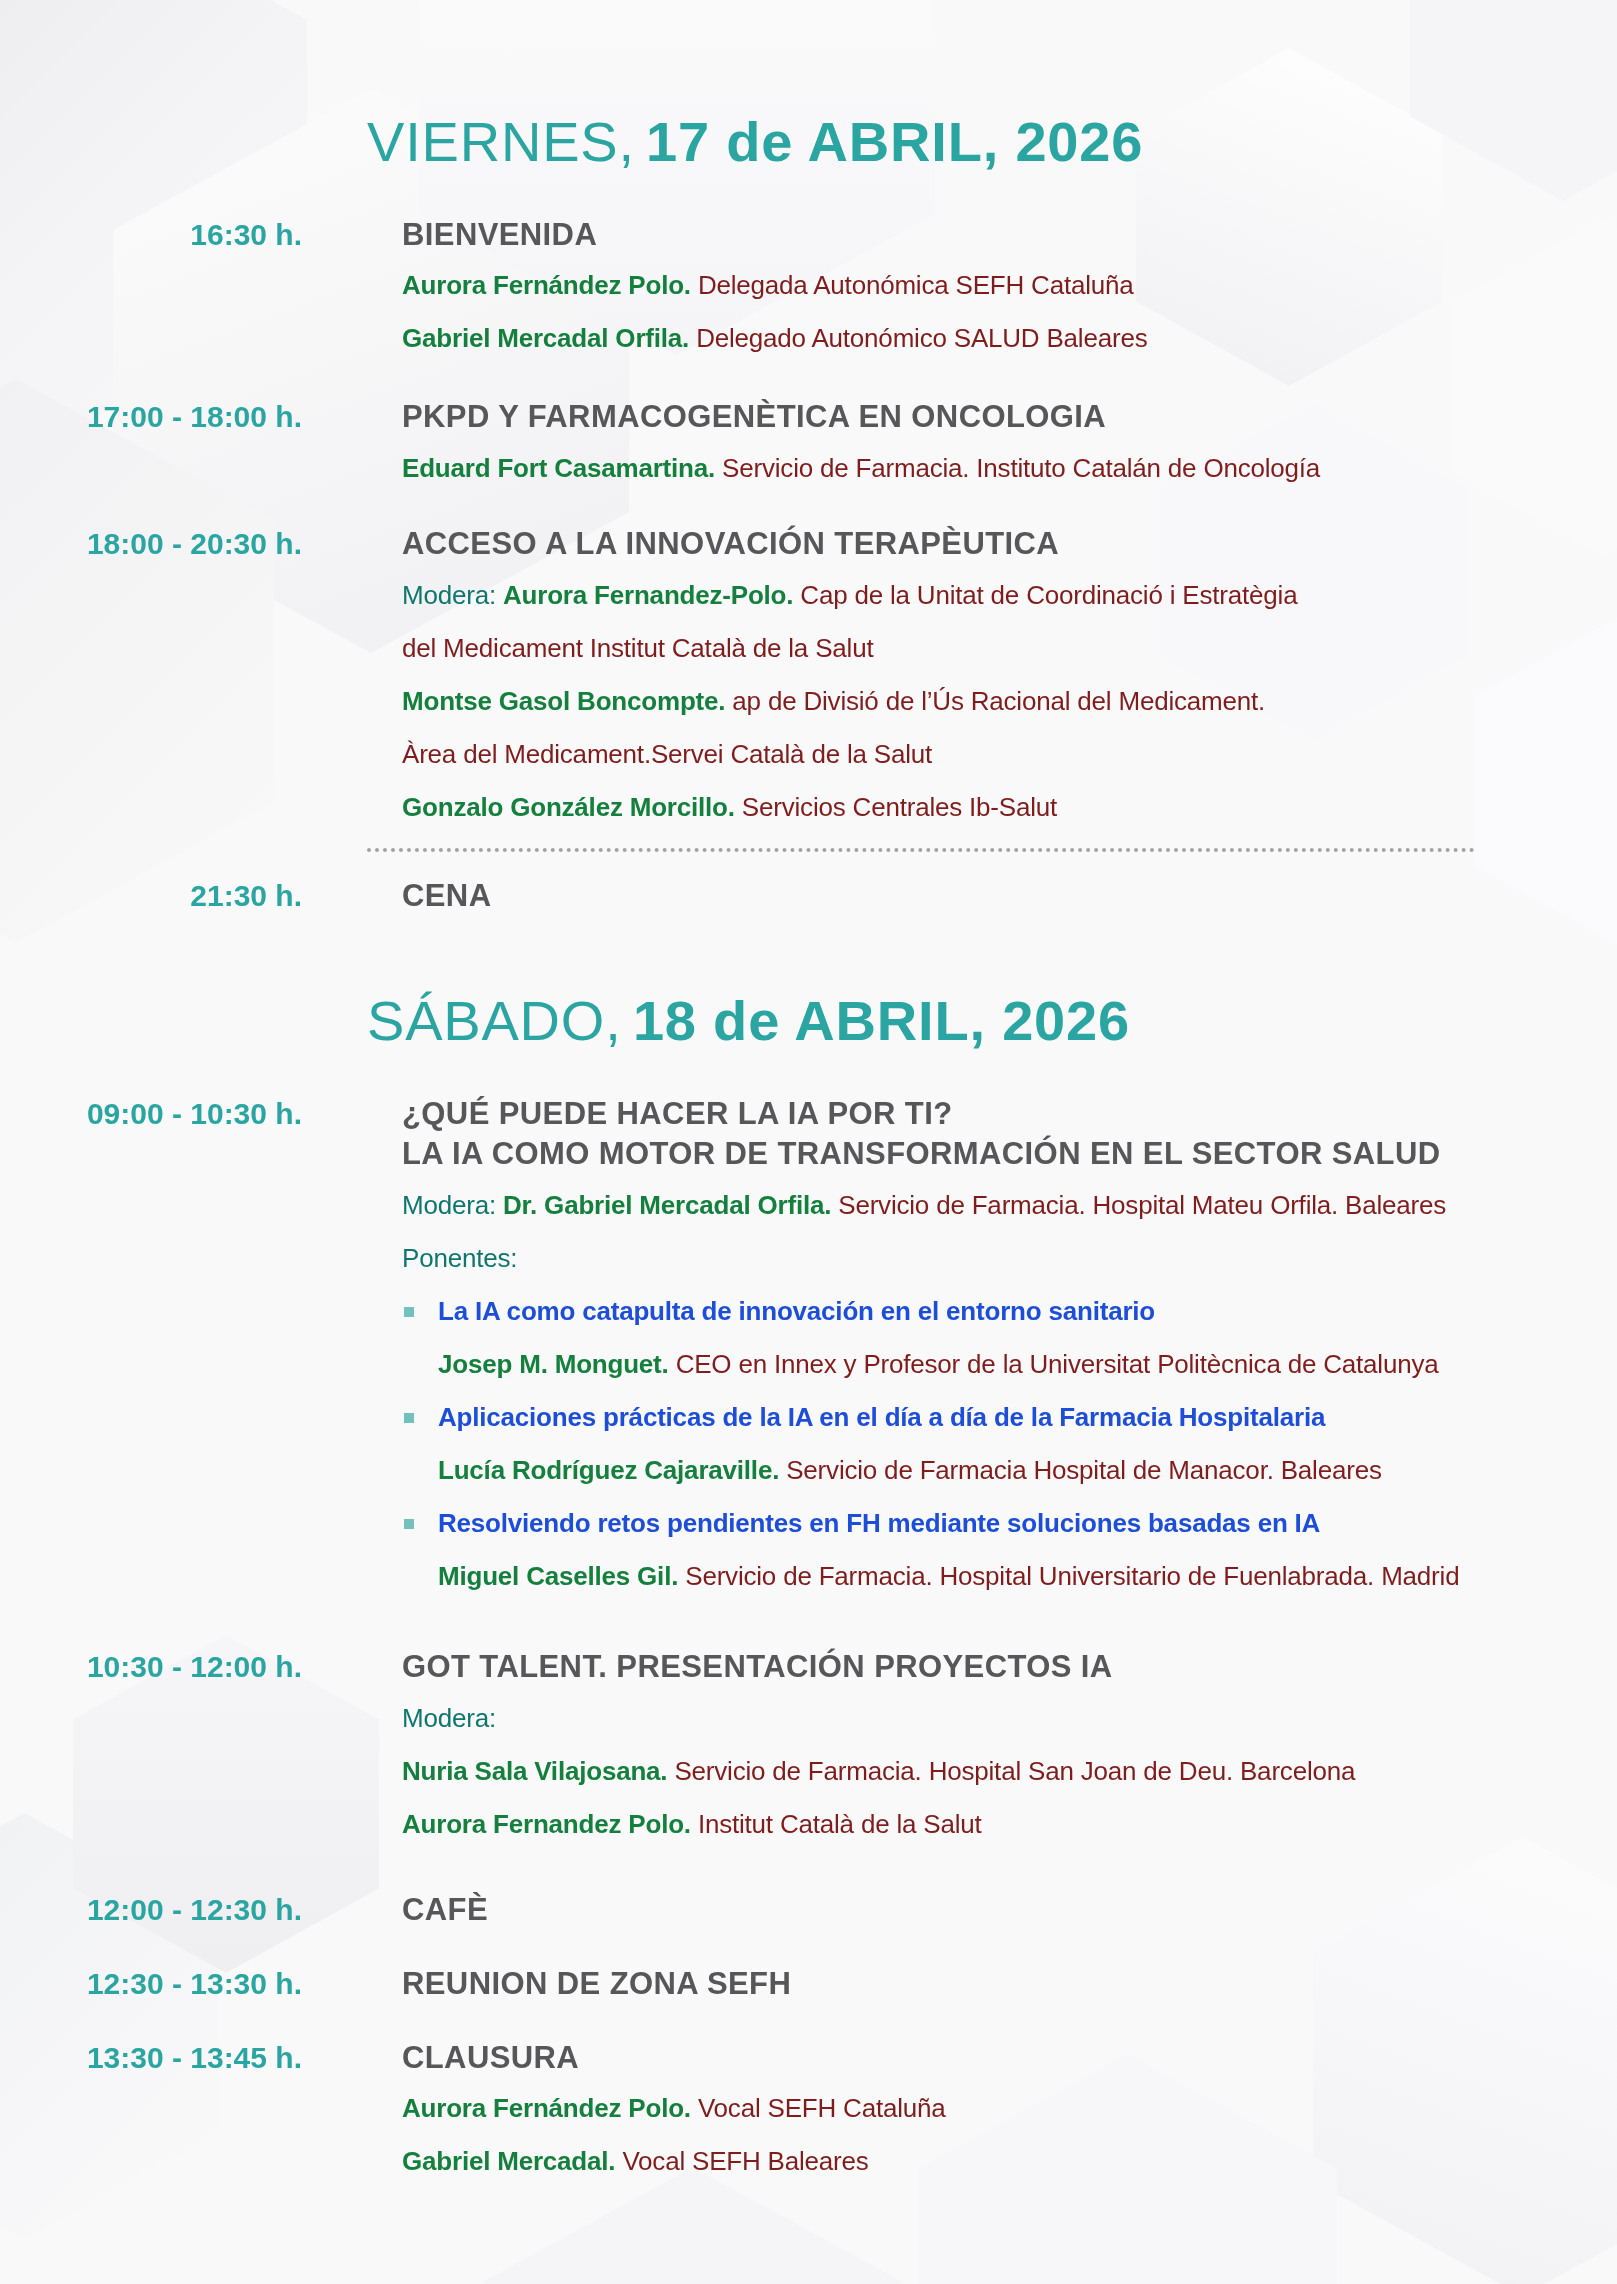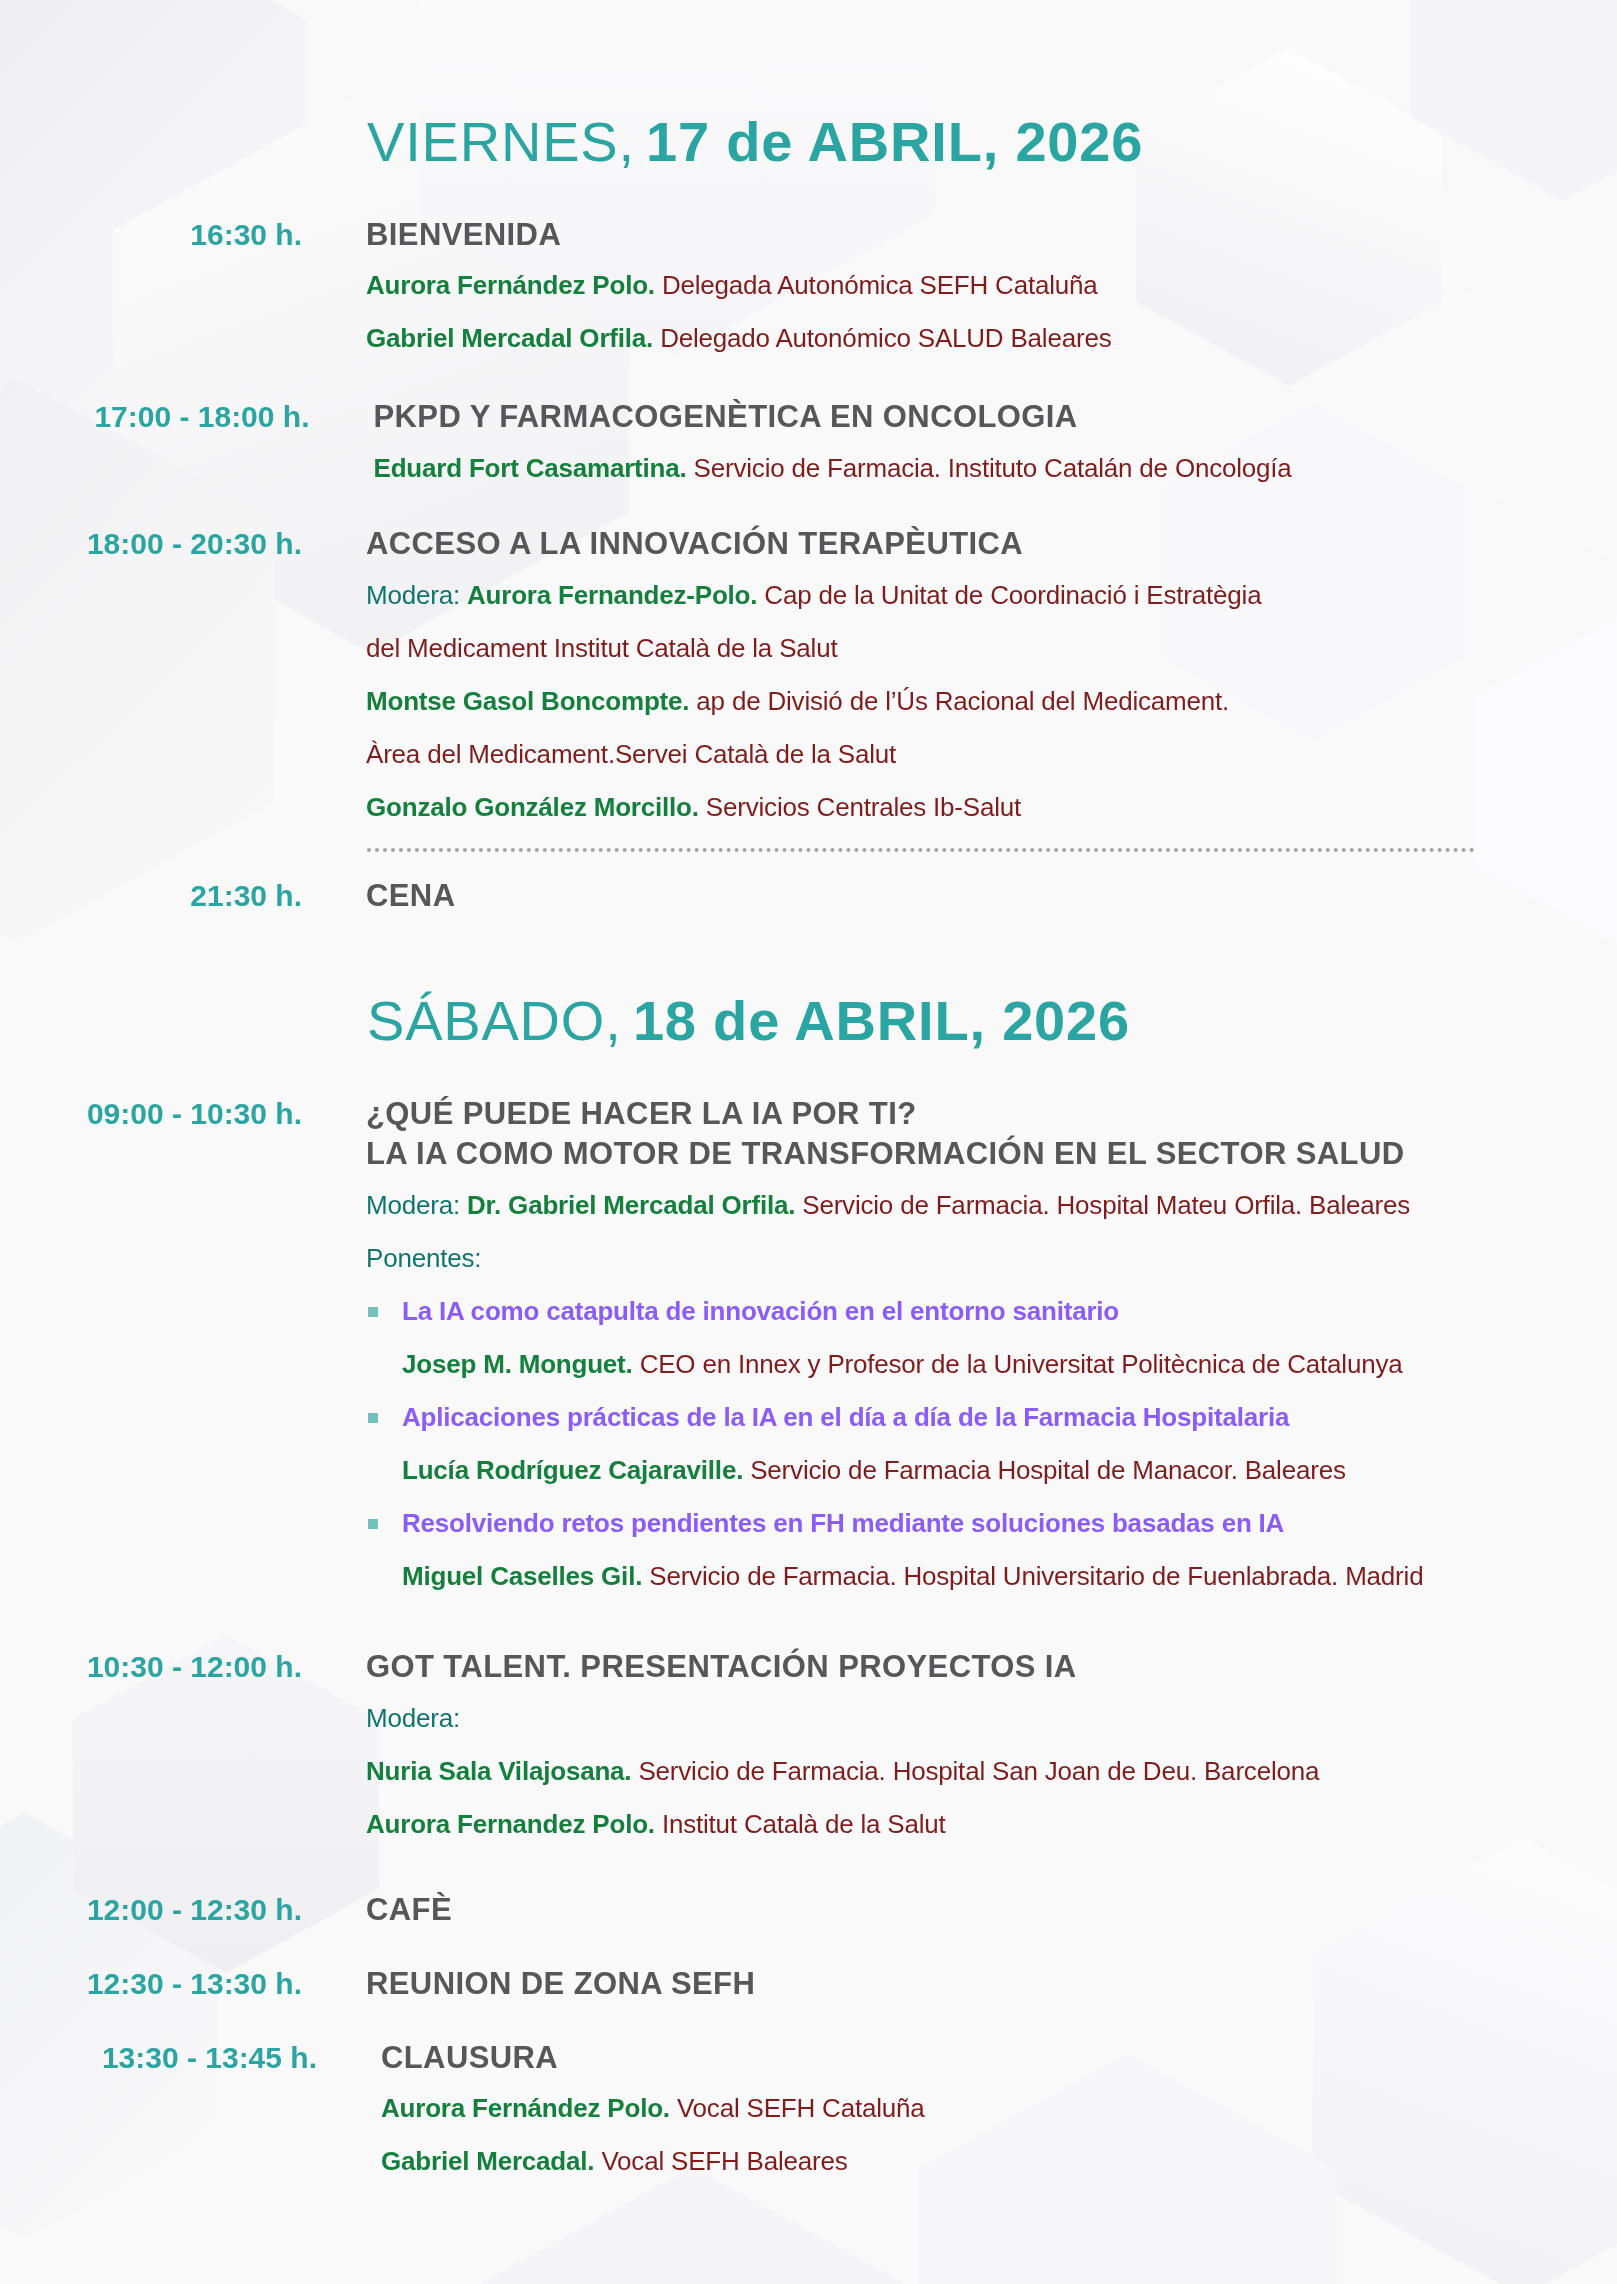--- a/index.html
+++ b/index.html
@@ -34,39 +34,39 @@
 
   .day-title{
     margin:0 0 42px 367px;
     font-size:56px;line-height:1.1;
     color:#2aa5a2;font-weight:400;letter-spacing:0.8px;
   }
   .t-light{font-weight:400;}
   .t-bold{font-weight:700;margin-left:11.3px;}
   .day-sat .day-title{margin-top:74px;}
 
-  .row{display:flex;align-items:flex-start;}
+  .row{display:flex;align-items:flex-start;gap:36px;}
   .time{
     flex:0 0 302px;width:302px;text-align:right;
     font-size:30px;font-weight:700;color:#2aa5a2;line-height:40px;
   }
   .body{margin-left:64px;flex:1;max-width:1225px;}
   .event-title{
     font-size:31px;font-weight:700;color:#57575a;
     line-height:40px;letter-spacing:0.4px;
   }
   .lines{margin-top:4.8px;}
   .line{font-size:26px;line-height:53px;color:#77787c;letter-spacing:-0.2px;}
   .name{font-weight:700;color:#15803d;}
   .desc{font-weight:400;color:#7f1d1d;}
   .mod-label{color:#0f766e;font-weight:400;}
 
   .bullet-item{position:relative;padding-left:36px;}
   .bullet-sq{position:absolute;left:1.6px;top:22px;width:10.5px;height:10.5px;background:#74c0bd;}
-  .bullet-title-text{font-weight:700;color:#8b5cf6;}
+  .bullet-title-text{font-weight:700;color:#1d4ed8;}
 
   .divider{
     border:none;height:0;border-top:4px dotted #a3a3a5;
     width:1108px;margin:14.5px 0 24px 367px;
   }
 
   
   .mb40{margin-bottom:32px;}
   .mb36{margin-bottom:29px;justify-content:center;}
   .mb54{margin-bottom:44px;}

